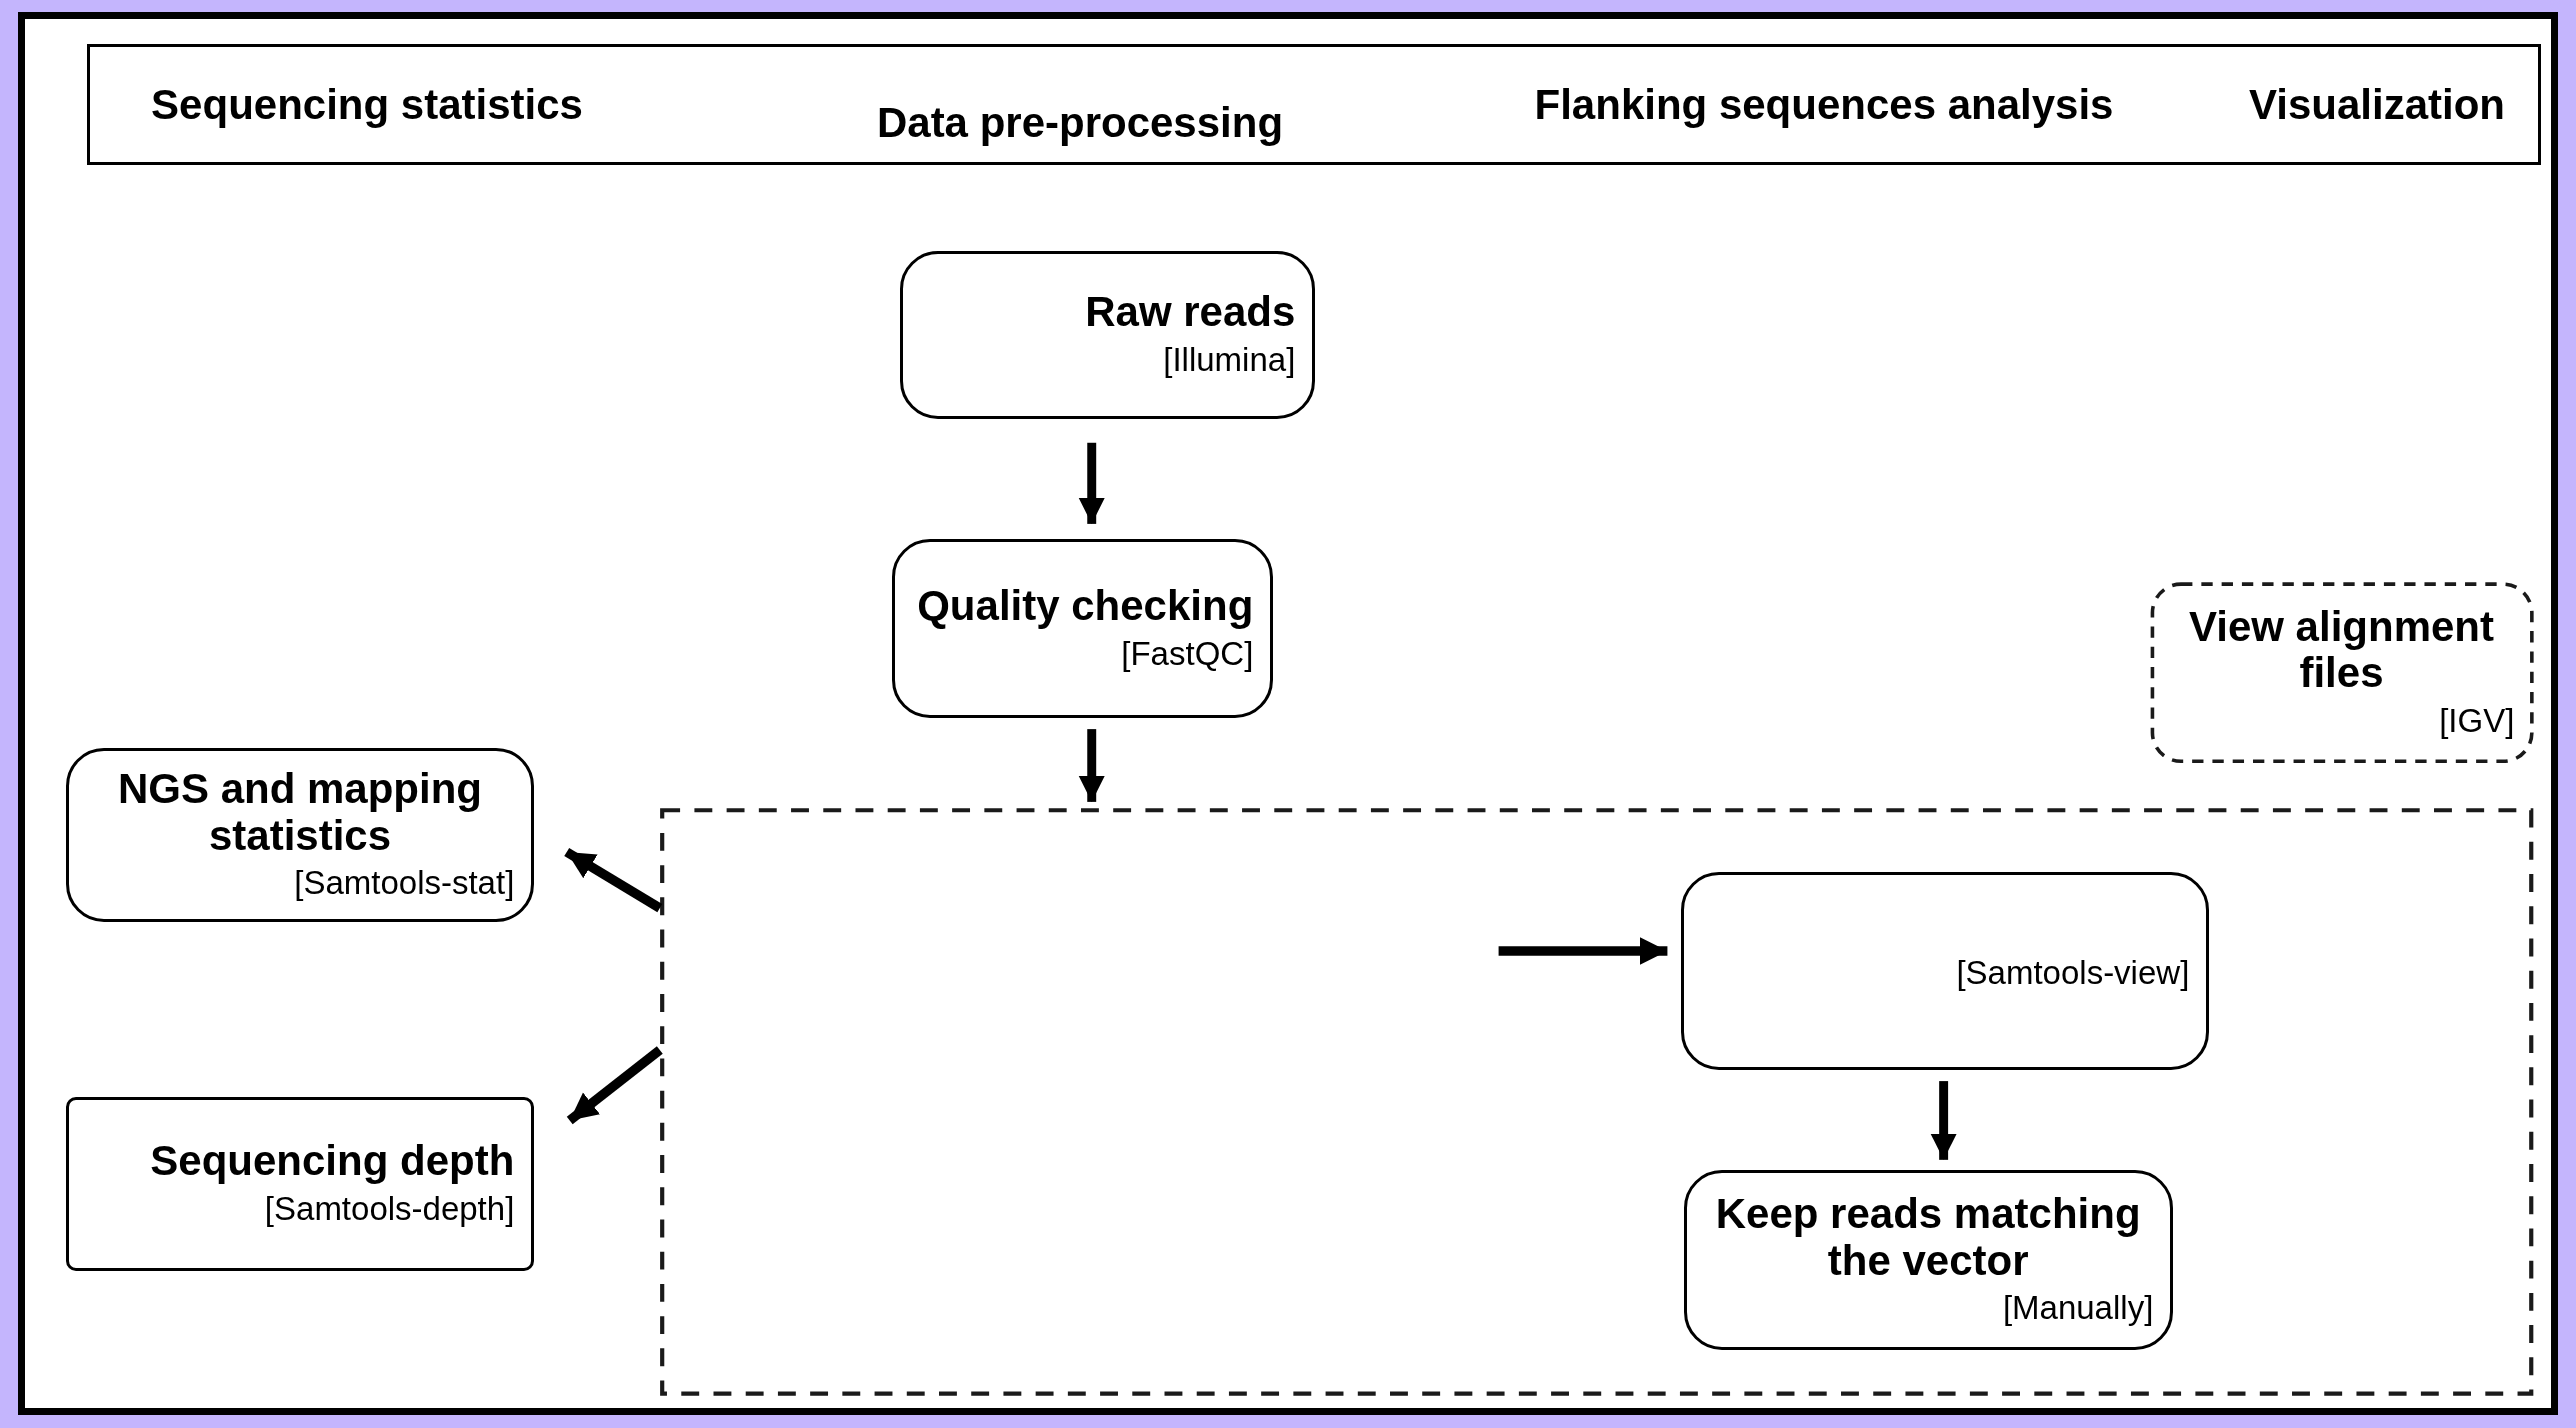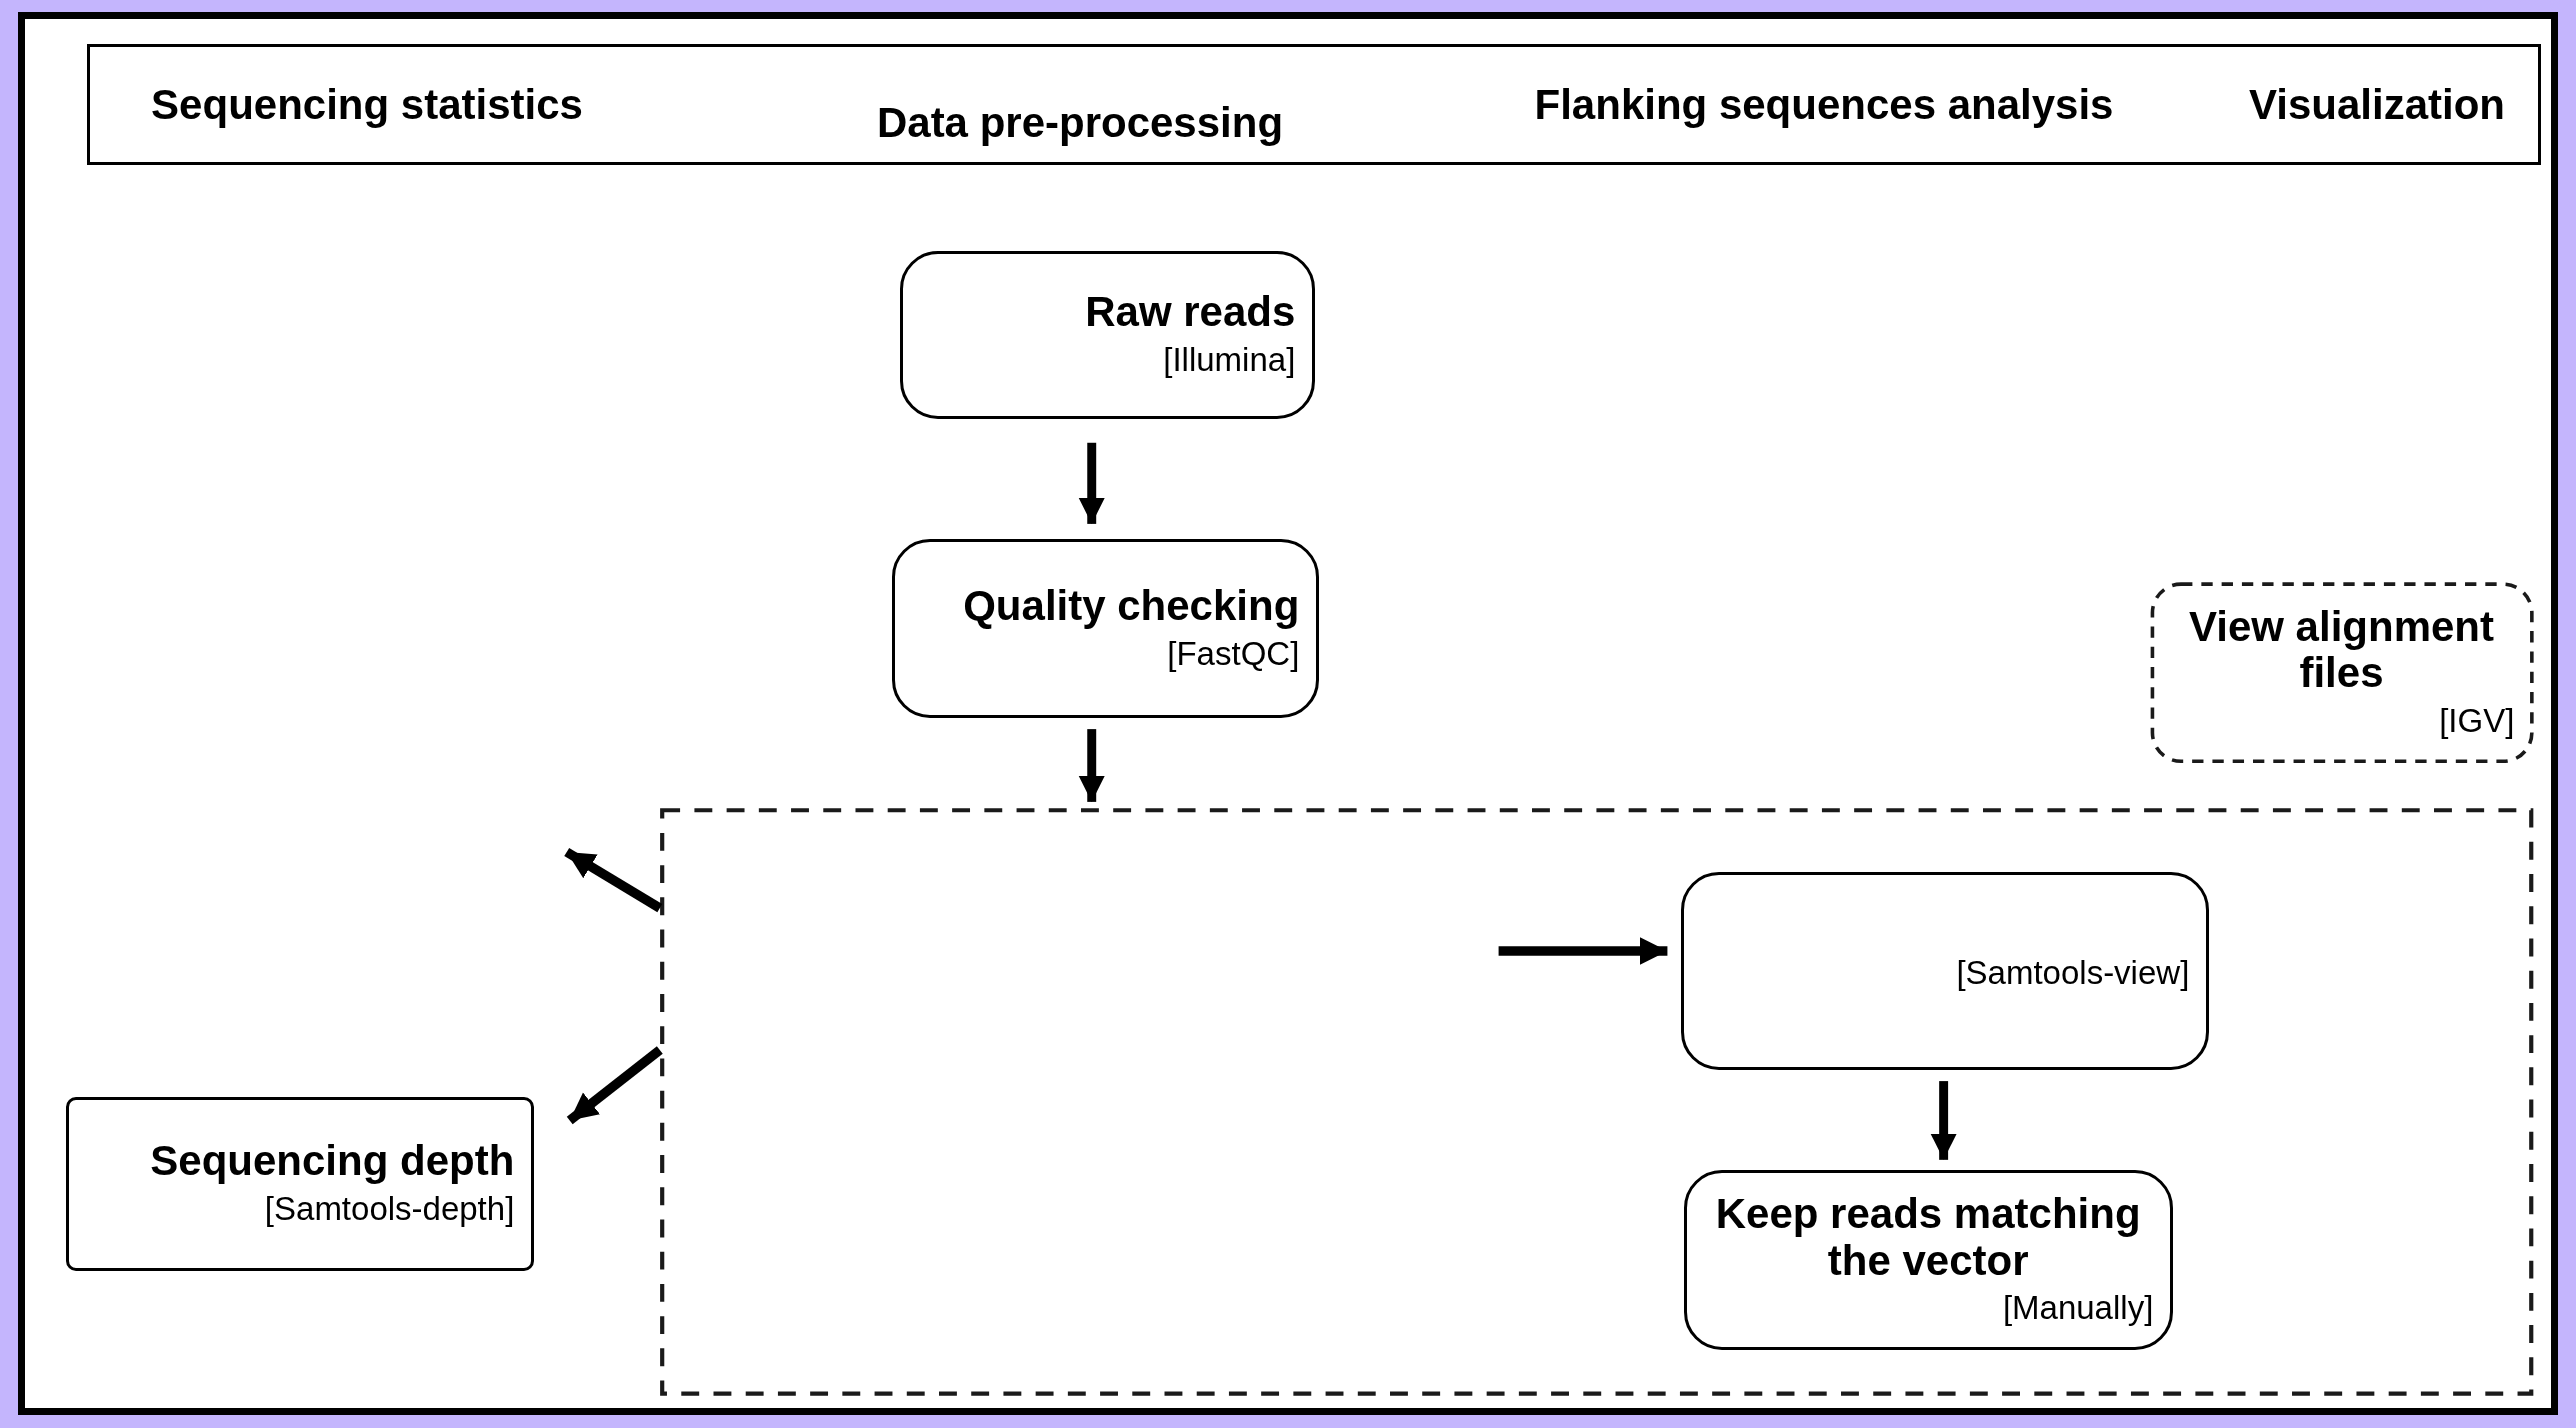--- a/index.html
+++ b/index.html
@@ -110,35 +110,39 @@
     <line x1="1106" y1="1522" x2="950" y2="1428" stroke="#000000" stroke-width="16" marker-end="url(#ah)"></line>
 
     <line x1="1106" y1="1760" x2="955" y2="1878" stroke="#000000" stroke-width="16" marker-end="url(#ah)"></line>
   </svg>
 
   <div class="node" style="left:900px; top:251px; width:415px; height:168px;">
     <span class="node-title">Raw reads</span>
     <span class="node-tool">[Illumina]</span>
   </div>
 
-  <div class="node" style="left:892px; top:539px; width:427px; height:179px;">
+  <div class="node" style="left:892px; top:539px; width:381px; height:179px;">
     <span class="node-title">Quality checking</span>
     <span class="node-tool">[FastQC]</span>
   </div>
 
 
   <div class="node" style="left:1681px; top:872px; width:528px; height:198px;">
     <span class="node-tool">[Samtools-view]</span>
   </div>
 
   <div class="node" style="left:1684px; top:1170px; width:489px; height:180px;padding-left:16px;">
     <span class="node-title">Keep reads matching the vector</span>
     <span class="node-tool">[Manually]</span>
   </div>
 
+  <div class="node" style="left:66px; top:748px; width:468px; height:174px;">
+    <span class="node-title">NGS and mapping statistics</span>
+    <span class="node-tool">[Samtools-stat]</span>
+  </div>
 
   <div class="node" style="left:66px; top:1097px; width:468px; height:174px;border-radius:10px;">
     <span class="node-title">Sequencing depth</span>
     <span class="node-tool">[Samtools-depth]</span>
   </div>
 
   <div class="node dashed-node" style="left:2152px; top:584px; width:379px; height:177px;">
     <span class="node-title">View alignment files</span>
     <span class="node-tool">[IGV]</span>
   </div>

